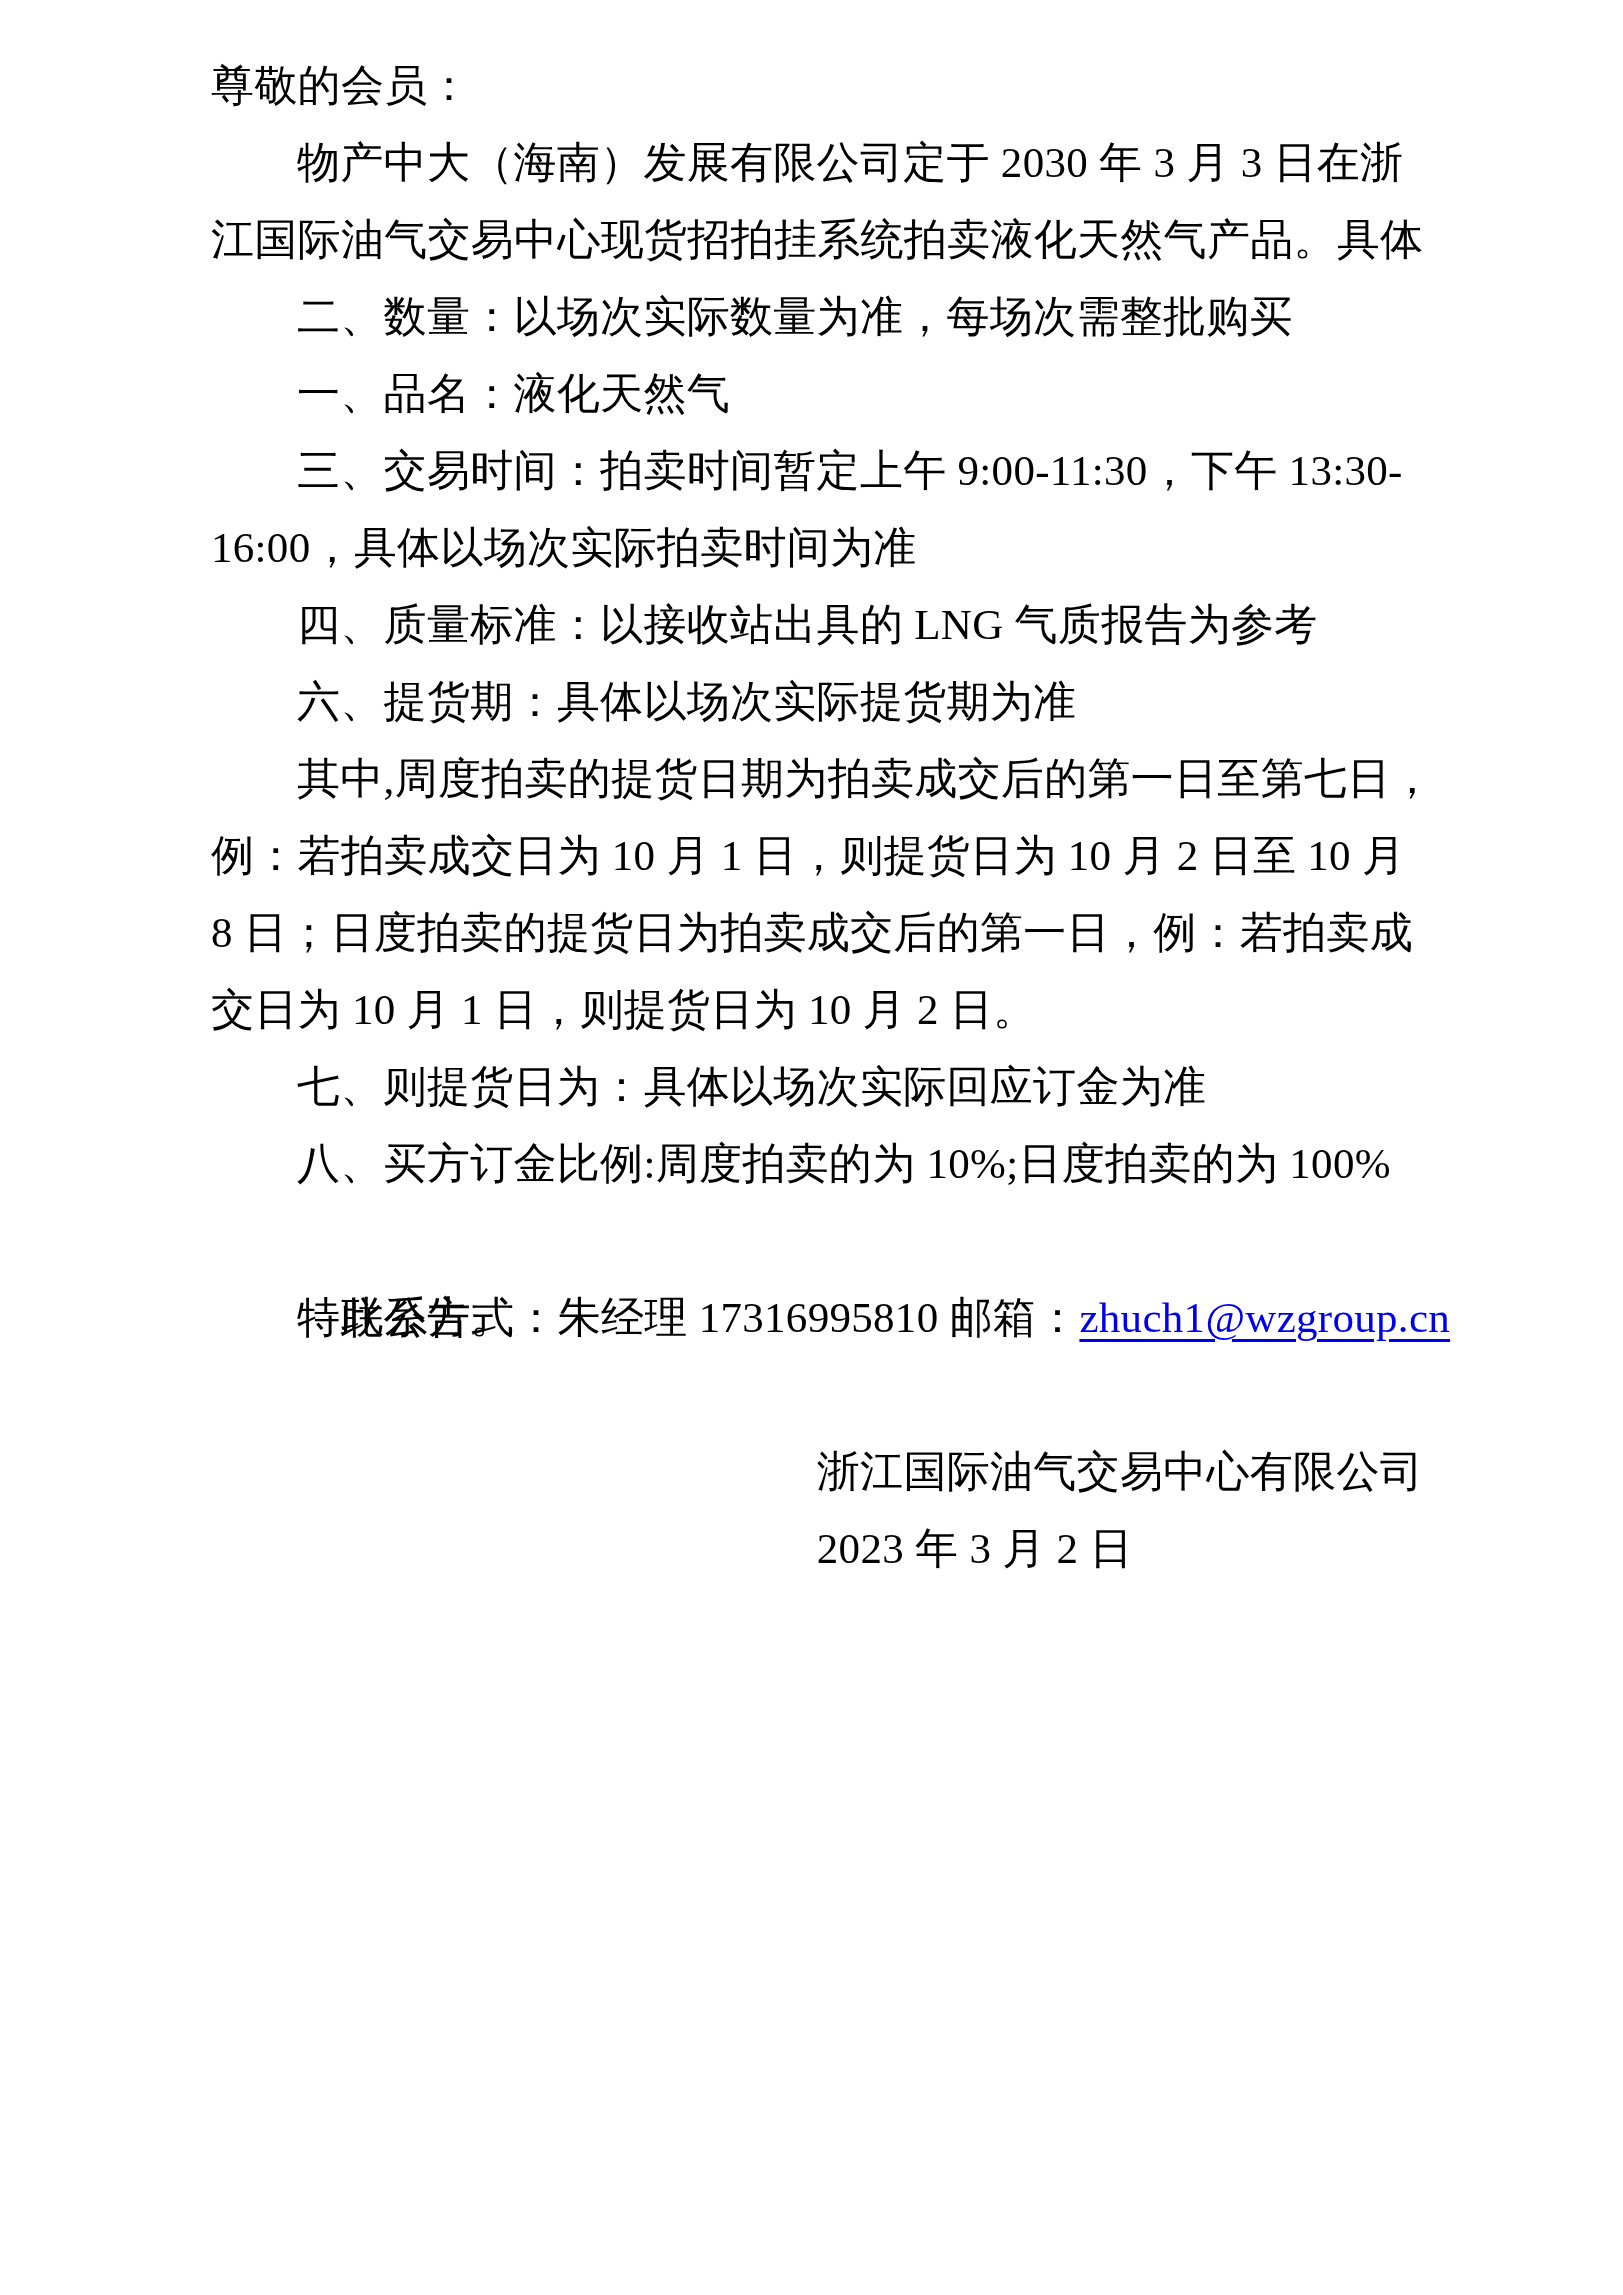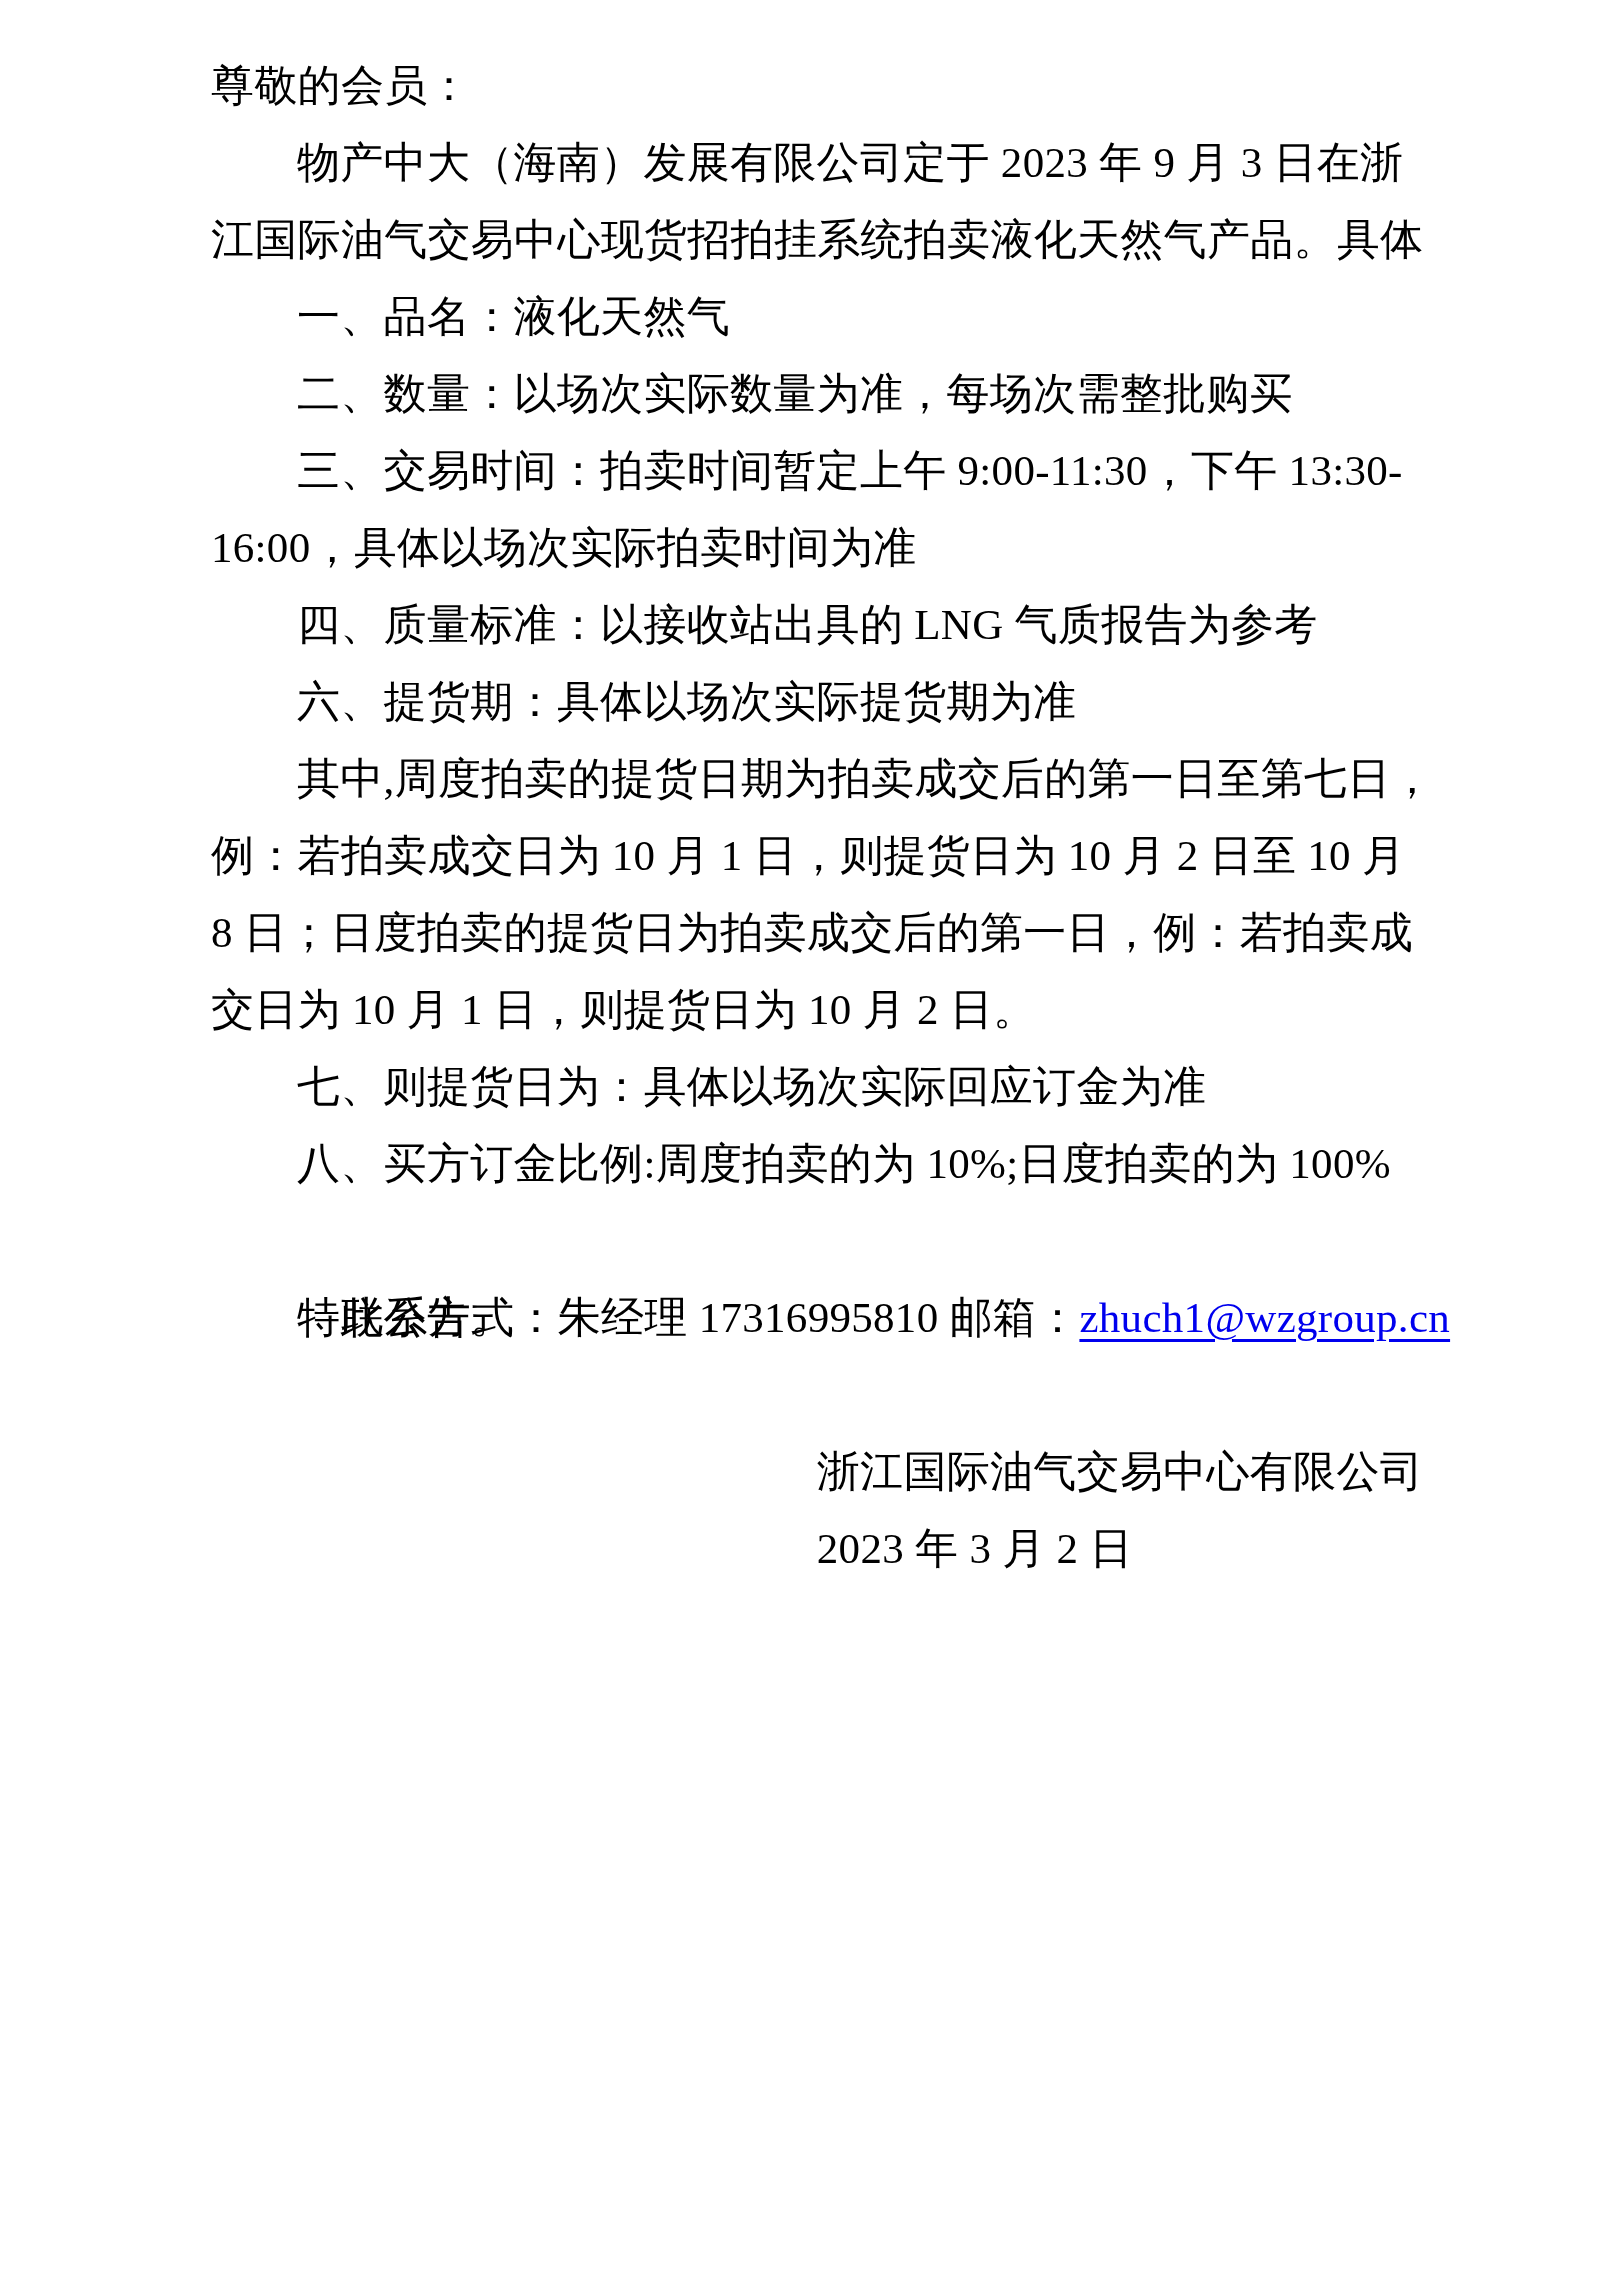--- a/index.html
+++ b/index.html
@@ -50,28 +50,28 @@
     letter-spacing: 0.3px;
   }
 </style>
 </head>
 <body>
 
 <div class="doc">
 
   <div class="line">尊敬的会员：</div>
 
-  <div class="line indent">物产中大（海南）发展有限公司定于 2023 年 9 月 3 日在浙</div>
+  <div class="line indent">物产中大（海南）发展有限公司定于 2030 年 3 月 3 日在浙</div>
 
   <div class="line">江国际油气交易中心现货招拍挂系统拍卖液化天然气产品。具体</div>
 
 
+  <div class="line indent">二、数量：以场次实际数量为准，每场次需整批购买</div>
+
   <div class="line indent">一、品名：液化天然气</div>
-
-  <div class="line indent">二、数量：以场次实际数量为准，每场次需整批购买</div>
 
   <div class="line indent">三、交易时间：拍卖时间暂定上午 9:00-11:30，下午 13:30-</div>
 
   <div class="line">16:00，具体以场次实际拍卖时间为准</div>
 
   <div class="line indent">四、质量标准：以接收站出具的 LNG 气质报告为参考</div>
 
 
 
   <div class="line indent">六、提货期：具体以场次实际提货期为准</div>

